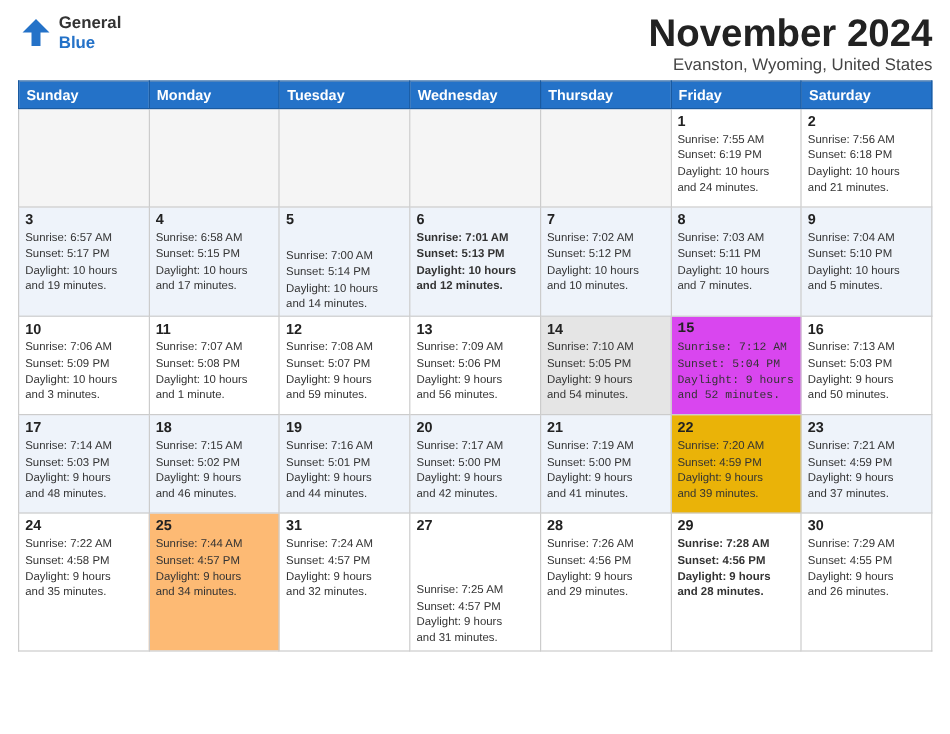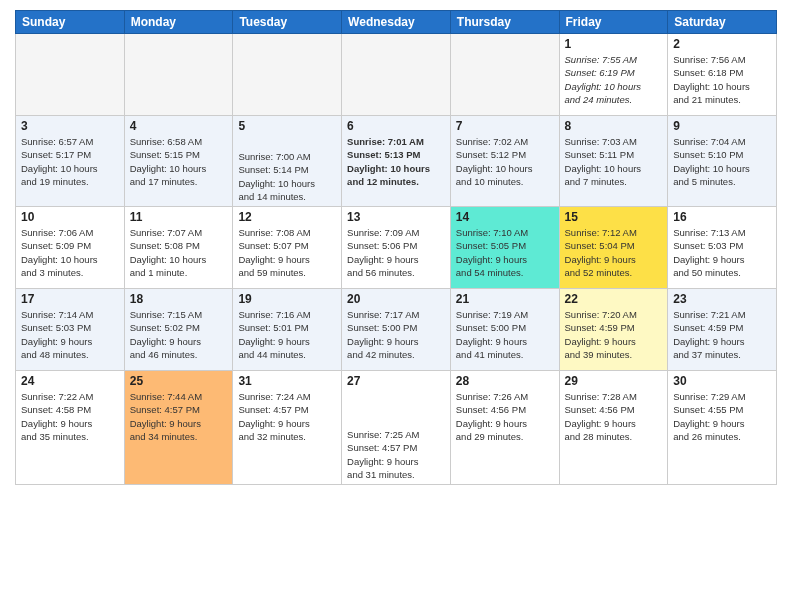--- a/index.html
+++ b/index.html
@@ -92,20 +92,35 @@
     .day-info {
       font-size: 9.5px;
       color: #333;
       line-height: 1.4;
     }
   </style>
 </head>
 <body>
 
 <div class="page">
+  <div class="header">
+    <div class="logo">
+      <svg class="logo-icon" viewBox="0 0 40 40">
+        <polygon points="20,5 35,20 25,20 25,35 15,35 15,20 5,20" fill="#2472c8"></polygon>
+      </svg>
+      <div class="logo-text">
+        <div class="general">General</div>
+        <div class="blue">Blue</div>
+      </div>
+    </div>
+    <div class="title-section">
+      <div class="month-title">November 2024</div>
+      <div class="location">Evanston, Wyoming, United States</div>
+    </div>
+  </div>
 
   <table class="calendar">
     <thead>
       <tr>
         <th>Sunday</th>
         <th>Monday</th>
         <th>Tuesday</th>
         <th>Wednesday</th>
         <th>Thursday</th>
         <th>Friday</th>
@@ -114,21 +129,21 @@
     </thead>
     <tbody id="calendar-body">
     <tr style="background: rgb(255, 255, 255);">
           <td class="empty" style="background: rgb(245, 245, 245);"></td>
           <td class="empty" style="background: rgb(245, 245, 245);"></td>
           <td class="empty" style="background: rgb(245, 245, 245);"></td>
           <td class="empty" style="background: rgb(245, 245, 245);"></td>
           <td class="empty" style="background: rgb(245, 245, 245);"></td>
           <td style="background: rgb(255, 255, 255);">
             <span class="day-number">1</span>
-            <div class="day-info" style="white-space: pre-line; font-style: italic;">Sunrise: 7:55 AM
+            <div class="day-info" style="white-space: pre-line;">Sunrise: 7:55 AM
 Sunset: 6:19 PM
 Daylight: 10 hours
 and 24 minutes.</div>
           </td>
           <td style="background: rgb(255, 255, 255);">
             <span class="day-number">2</span>
             <div class="day-info" style="white-space: pre-line;">Sunrise: 7:56 AM
 Sunset: 6:18 PM
 Daylight: 10 hours
 and 21 minutes.</div>
@@ -207,28 +222,28 @@
 Daylight: 9 hours
 and 59 minutes.</div>
           </td>
           <td style="background: rgb(255, 255, 255);">
             <span class="day-number">13</span>
             <div class="day-info" style="white-space: pre-line;">Sunrise: 7:09 AM
 Sunset: 5:06 PM
 Daylight: 9 hours
 and 56 minutes.</div>
           </td>
-          <td style="background: #5eead4; margin-top: 16px;">
+          <td style="background: #e5e5e5; margin-top: 16px;">
             <span class="day-number">14</span>
             <div class="day-info" style="white-space: pre-line;">Sunrise: 7:10 AM
 Sunset: 5:05 PM
 Daylight: 9 hours
 and 54 minutes.</div>
           </td>
-          <td style="background: #fde047;">
+          <td style="background: #d946ef; font-family: Liberation Mono, monospace;">
             <span class="day-number">15</span>
             <div class="day-info" style="white-space: pre-line;">Sunrise: 7:12 AM
 Sunset: 5:04 PM
 Daylight: 9 hours
 and 52 minutes.</div>
           </td>
           <td style="background: rgb(255, 255, 255);">
             <span class="day-number">16</span>
             <div class="day-info" style="white-space: pre-line;">Sunrise: 7:13 AM
 Sunset: 5:03 PM
@@ -265,21 +280,21 @@
 Daylight: 9 hours
 and 42 minutes.</div>
           </td>
           <td style="background: rgb(238, 243, 250);">
             <span class="day-number">21</span>
             <div class="day-info" style="white-space: pre-line;">Sunrise: 7:19 AM
 Sunset: 5:00 PM
 Daylight: 9 hours
 and 41 minutes.</div>
           </td>
-          <td style="background: #fef9c3;">
+          <td style="background: #eab308;">
             <span class="day-number">22</span>
             <div class="day-info" style="white-space: pre-line;">Sunrise: 7:20 AM
 Sunset: 4:59 PM
 Daylight: 9 hours
 and 39 minutes.</div>
           </td>
           <td style="background: rgb(238, 243, 250); margin-top: 10px;">
             <span class="day-number">23</span>
             <div class="day-info" style="white-space: pre-line;">Sunrise: 7:21 AM
 Sunset: 4:59 PM
@@ -318,21 +333,21 @@
           </td>
           <td style="background: rgb(255, 255, 255);">
             <span class="day-number">28</span>
             <div class="day-info" style="white-space: pre-line;">Sunrise: 7:26 AM
 Sunset: 4:56 PM
 Daylight: 9 hours
 and 29 minutes.</div>
           </td>
           <td style="background: rgb(255, 255, 255);">
             <span class="day-number">29</span>
-            <div class="day-info" style="white-space: pre-line;">Sunrise: 7:28 AM
+            <div class="day-info" style="white-space: pre-line; font-weight: bold;">Sunrise: 7:28 AM
 Sunset: 4:56 PM
 Daylight: 9 hours
 and 28 minutes.</div>
           </td>
           <td style="background: rgb(255, 255, 255);">
             <span class="day-number">30</span>
             <div class="day-info" style="white-space: pre-line;">Sunrise: 7:29 AM
 Sunset: 4:55 PM
 Daylight: 9 hours
 and 26 minutes.</div>

